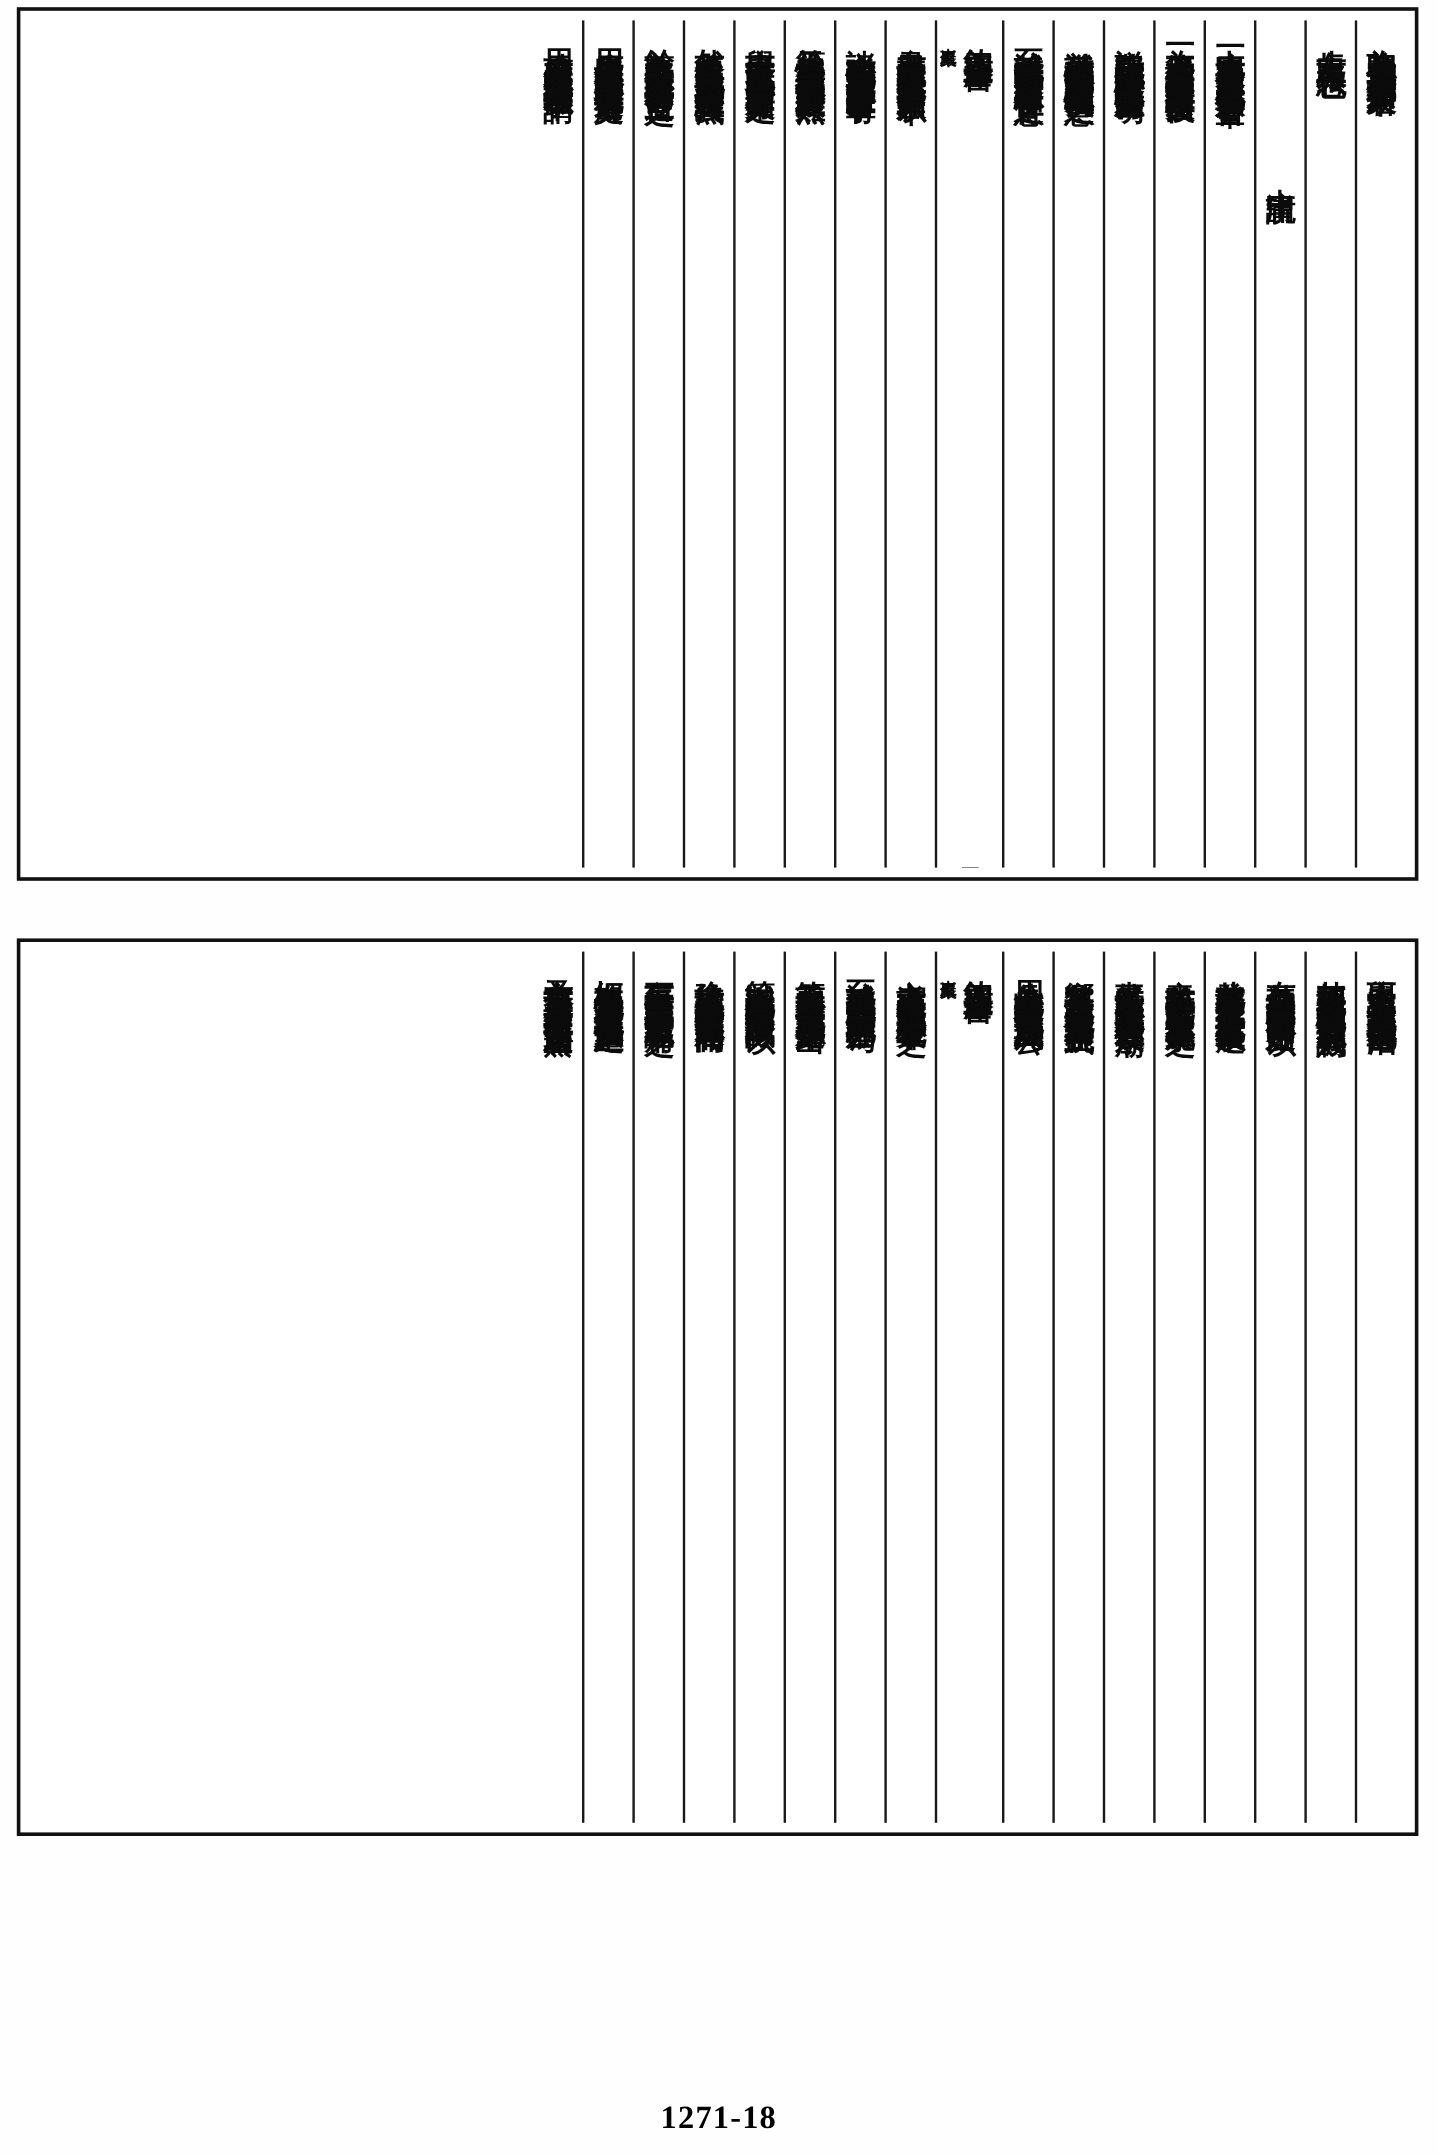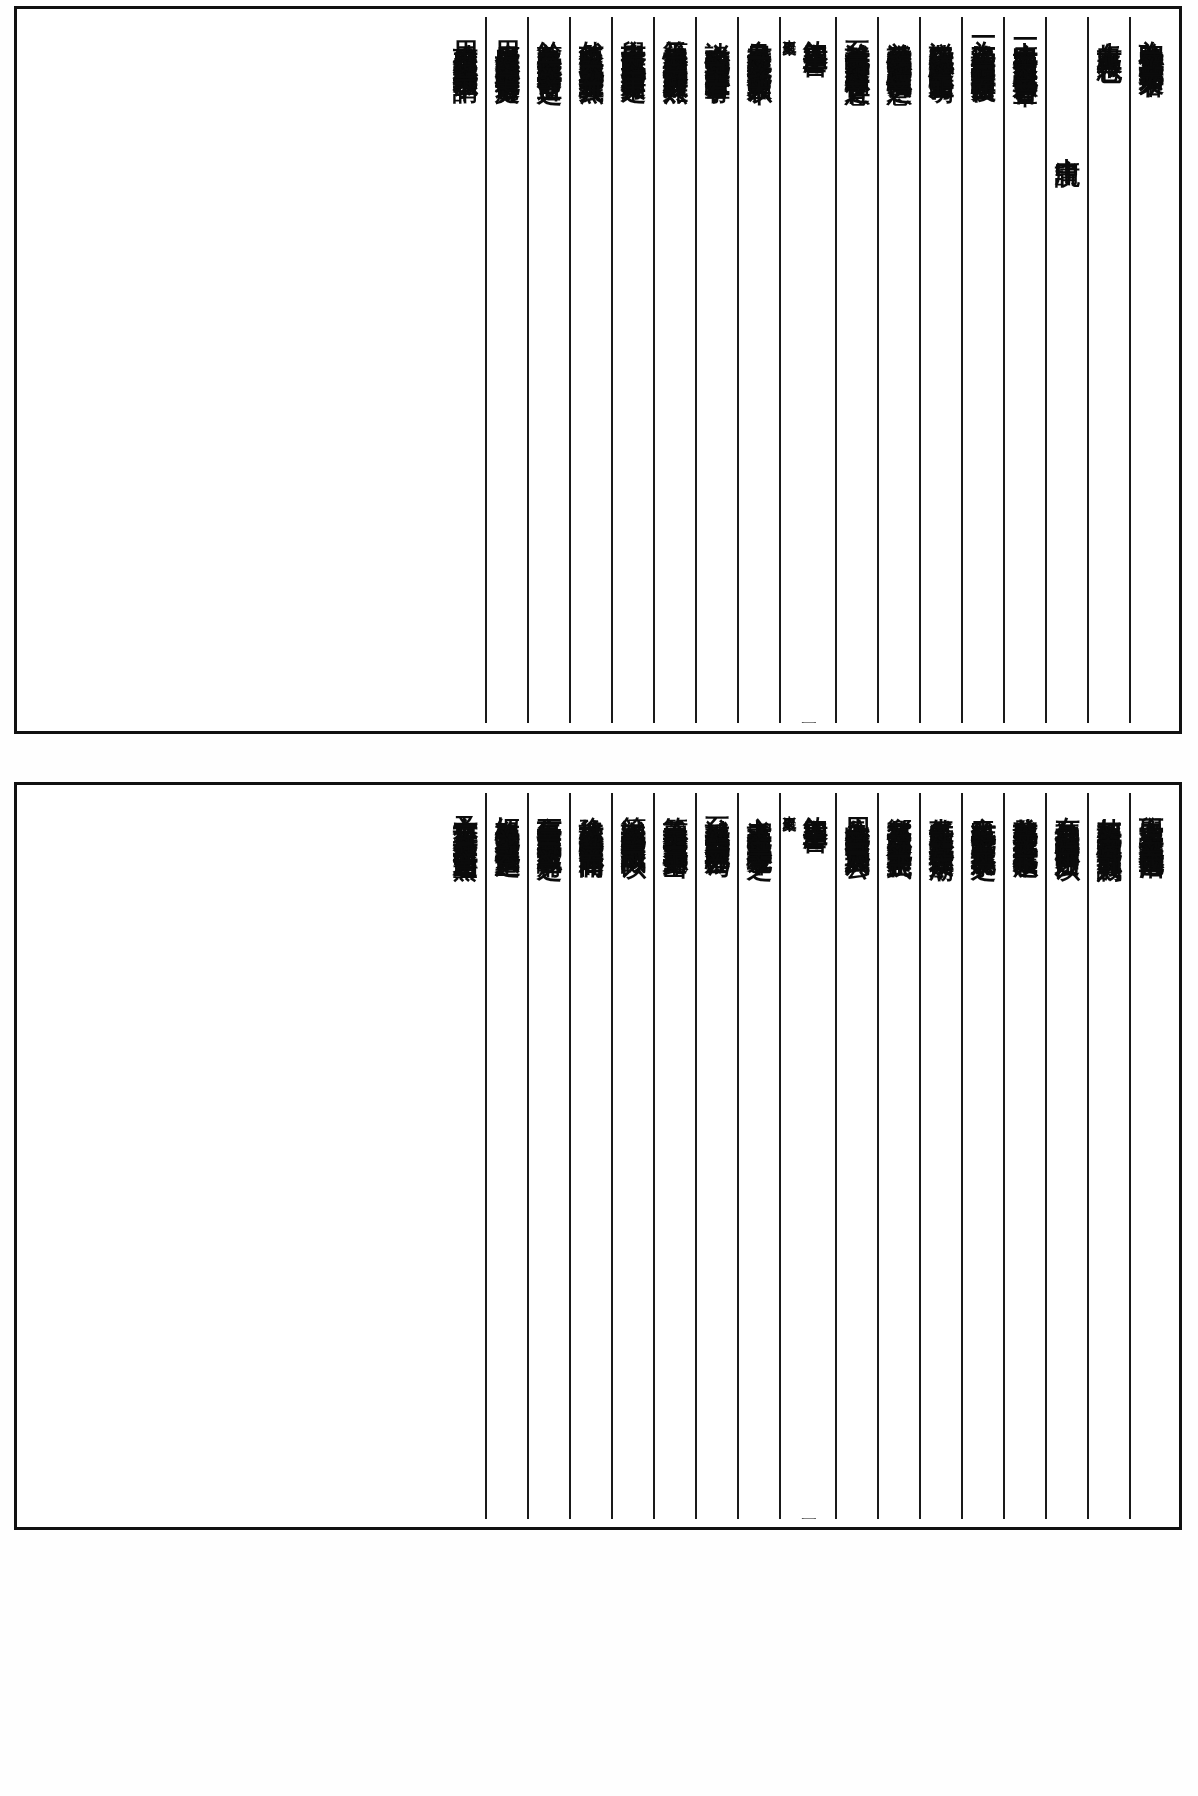--- a/index.html
+++ b/index.html
@@ -172,14 +172,15 @@
       <div class="col">至誠孰能與於此哉自哀公問政至純亦不已為一</div>
       <div class="col">節蓋承上章治國而言也上章言鬼神之德露出一</div>
       <div class="col">箇誠字此章言修身為政皆本於誠而誠不可以</div>
       <div class="col">豫故極言誠之之功於後數章以人道天道相間而</div>
       <div class="col">言每每提出一箇誠字不一而足蓋以誠為一篇之</div>
       <div class="col">樞紐在學者尤為當務之急也自大哉聖人之道至</div>
       <div class="col last">蚤有譽於天下者為一節蓋言君子體中庸之功薰</div>
     </div>
   </div>
 
+  <div class="footer">1271-18</div>
 
 </div>
 
 </body></html>

